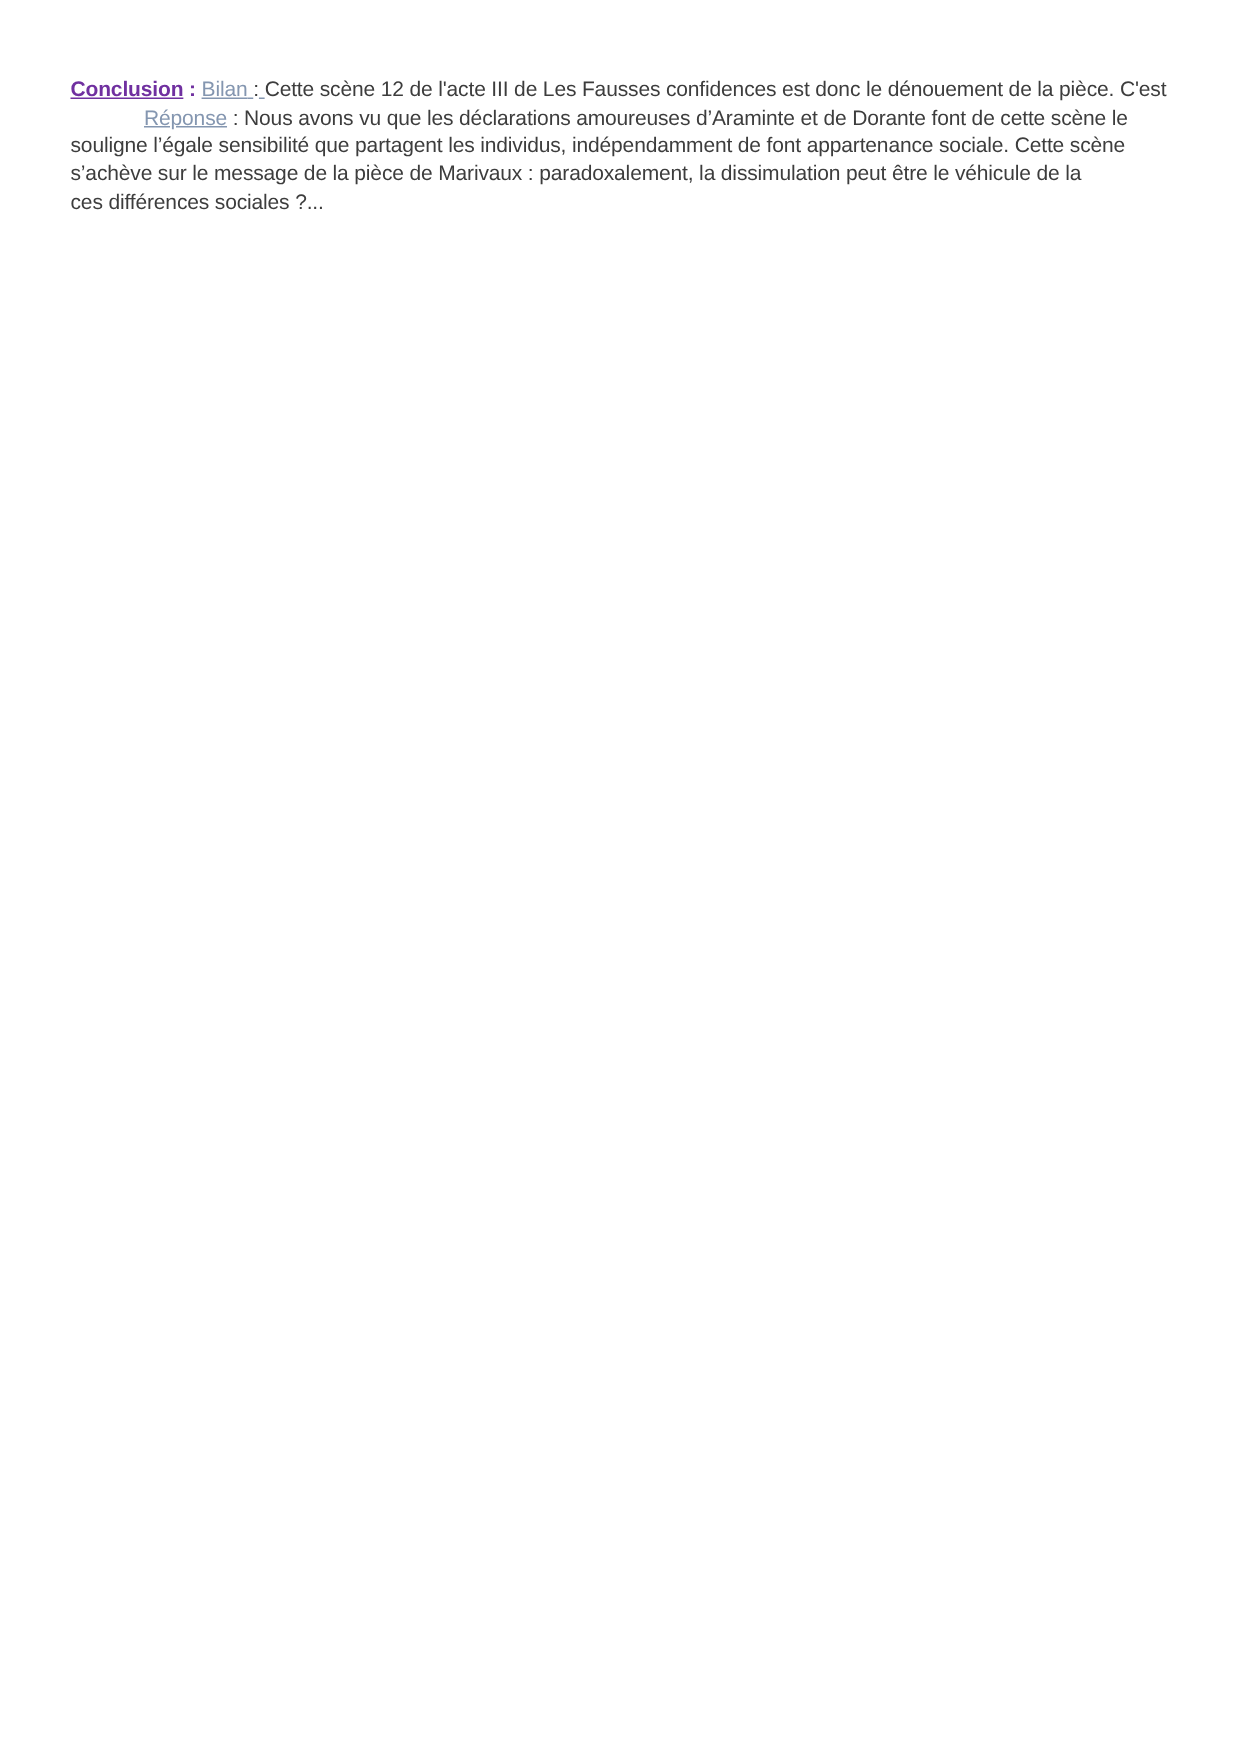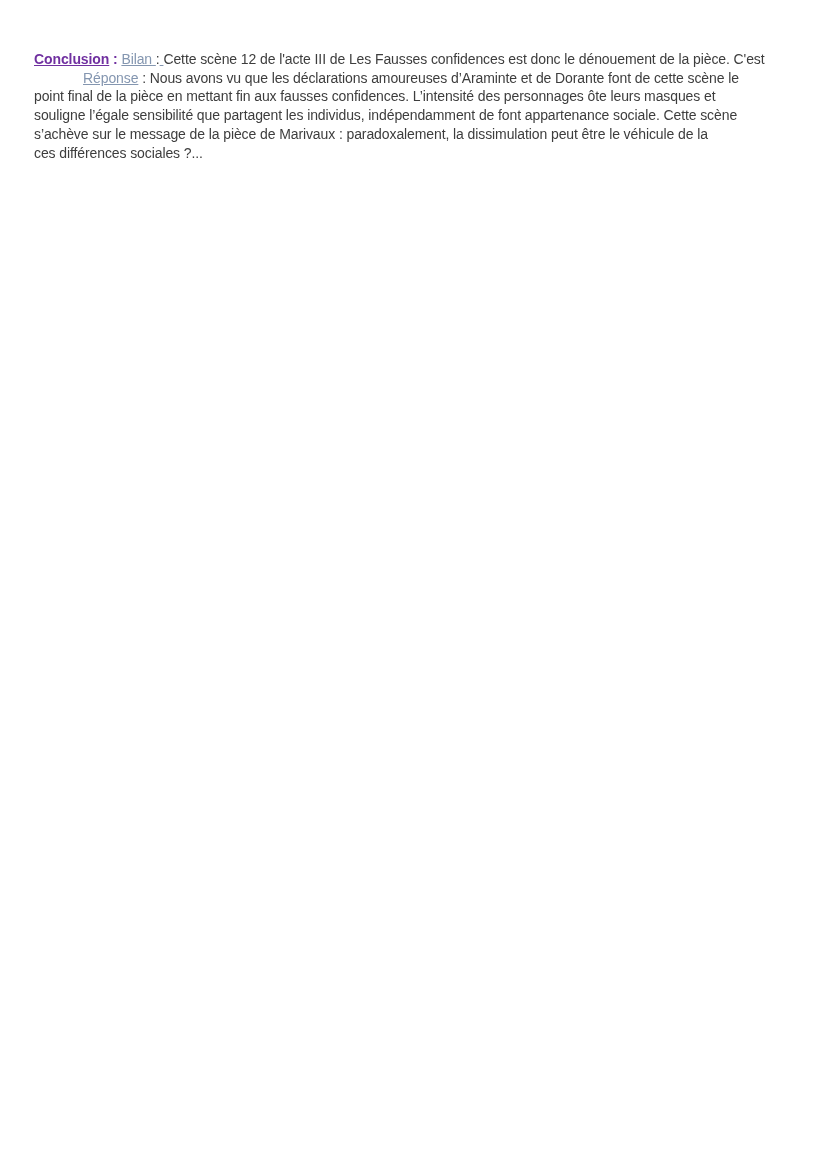--- a/index.html
+++ b/index.html
@@ -17,21 +17,21 @@
   .page {
     position: absolute;
     top: 0; left: 0;
     width: 828px;
     height: 1171px;
     background: var(--page-bg, #ffffff);
   }
   .content {
     position: absolute;
     top: 50px;
-    left: 34px;
+    left: 47px;
     width: 736px;
   }
   .line {
     white-space: pre;
     font-size: 14px;
     line-height: 18.7px;
     letter-spacing: -0.1px;
     color: var(--body-color, #3d3d3d);
   }
   .line.indent {
@@ -58,18 +58,17 @@
     text-decoration: underline;
   }
 </style>
 </head>
 <body>
 
 <div class="page">
   <div class="content" id="document-content">
       <div class="line"><span class="seg heading">Conclusion</span><span class="seg heading-sep"> : </span><span class="seg sublabel">Bilan</span><span class="seg sep-space"> </span><span class="seg plain">:</span><span class="seg sep-space"> </span><span class="seg plain">Cette scène 12 de l'acte III de Les Fausses confidences est donc le dénouement de la pièce. C'est</span></div>
       <div class="line indent"><span class="seg sublabel">Réponse</span><span class="seg plain"> : </span><span class="seg plain">Nous avons vu que les déclarations amoureuses d’Araminte et de Dorante font de cette scène le</span></div>
-      <div class="line"><span class="seg plain">point final de la pièce en mettant fin aux fausses confidences. L’intensité des personnages ôte leurs masques et</span></div>
       <div class="line"><span class="seg plain">souligne l’égale sensibilité que partagent les individus, indépendamment de font appartenance sociale. Cette scène</span></div>
       <div class="line"><span class="seg plain">s’achève sur le message de la pièce de Marivaux : paradoxalement, la dissimulation peut être le véhicule de la</span></div>
       <div class="line"><span class="seg plain">ces différences sociales ?...</span></div>
     </div>
 </div>
 
 </body></html>

